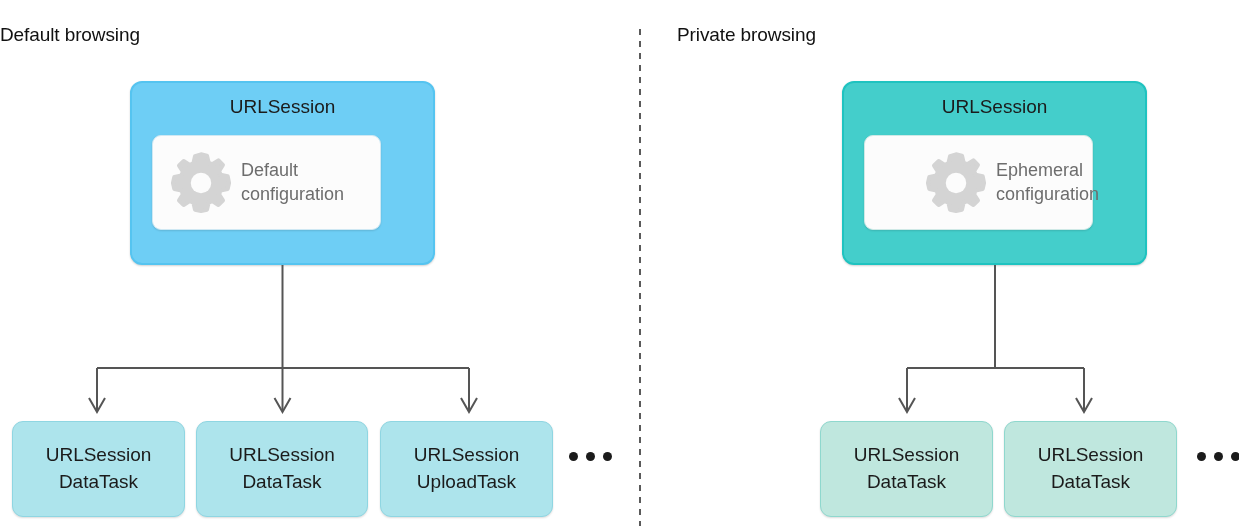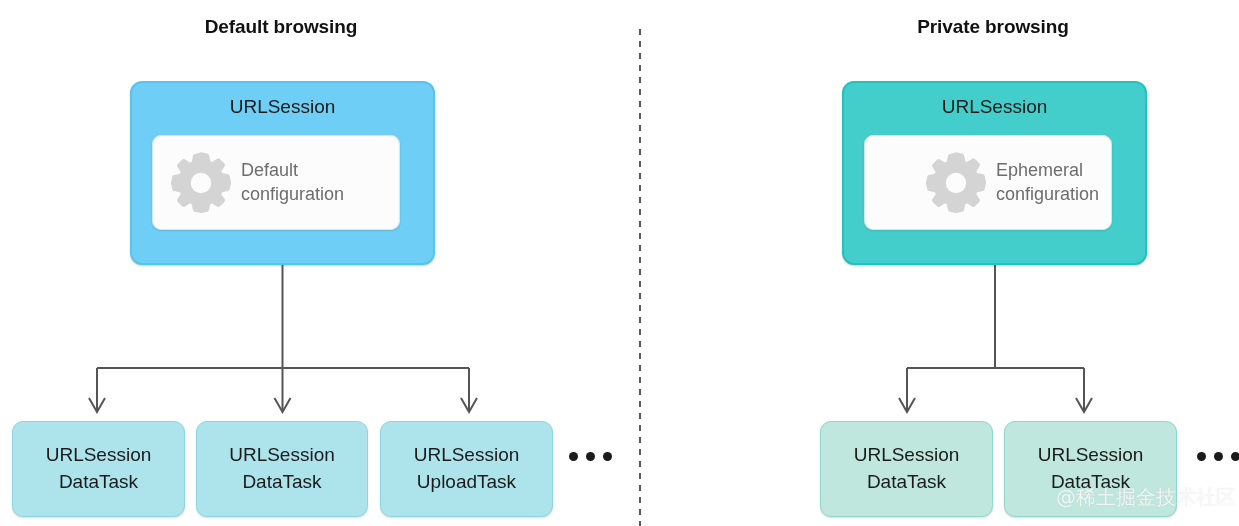--- a/index.html
+++ b/index.html
@@ -15,27 +15,26 @@
     position: relative;
     width: 1239px;
     height: 526px;
     background: #ffffff;
     overflow: hidden;
   }
 
   
   .panel-title {
     position: absolute;
-    top: 16px;
+    top: 24px;
     font-size: 19px;
-    font-weight: bold;
+    font-weight: normal;
     color: #111111;
     letter-spacing: -0.1px;
     white-space: nowrap;
-    text-align: center;
   }
   #title-left  { left: 0;   width: 562px; }
   #title-right { left: 677px; width: 632px; }
 
   
   #divider {
     position: absolute;
     left: 638px;
     top: 26px;
     width: 4px;
@@ -72,21 +71,21 @@
     text-align: center;
     font-size: 19px;
     color: #1b1b1b;
   }
 
   
   .config-card {
     position: absolute;
     left: 20px;
     top: 52px;
-    width: 248px;
+    width: 229px;
     height: 95px;
     background: #FCFCFC;
     border-radius: 9px;
     box-sizing: border-box;
     display: flex;
     flex-direction: row;
     align-items: center;
     box-shadow: 0 1px 2px rgba(0,0,0,0.12);
   }
   #config-left  { border: 1px solid #CFE8F3; }
@@ -262,15 +261,14 @@
 DataTask</div>
   <div class="task-box task-teal" style="left:1004px;width:173px;">URLSession
 DataTask</div>
 
   <div class="ellipsis" id="ellipsis-right">
     <span></span>
       <span></span>
       <span></span>
   </div>
 
-  <div id="watermark">@稀土掘金技术社区</div>
 
 </div>
 
 </body></html>

